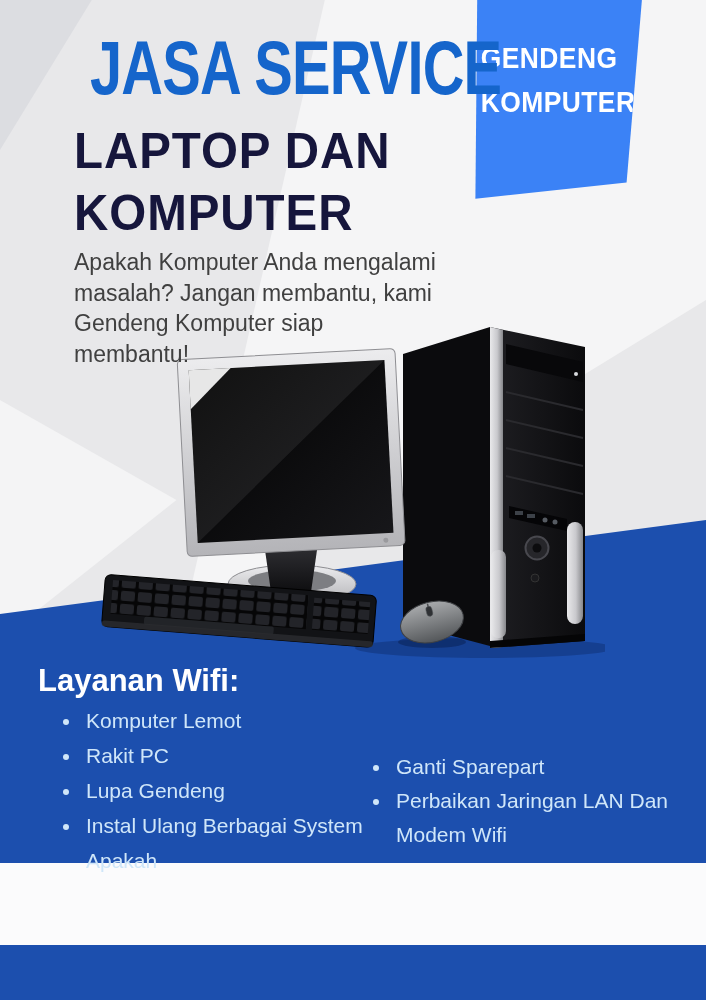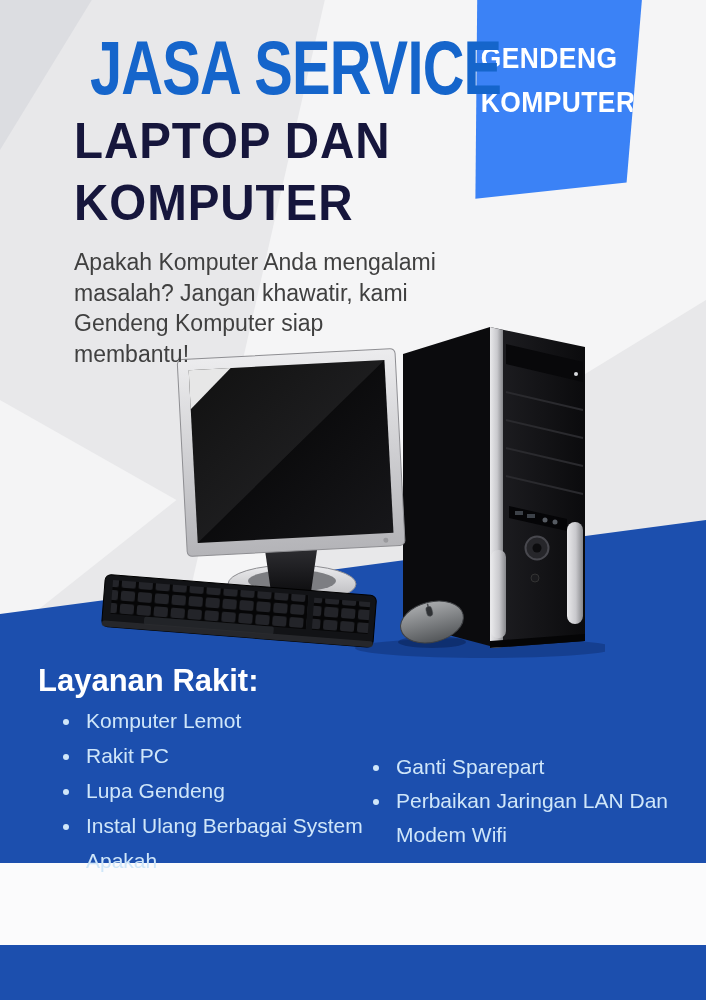--- a/index.html
+++ b/index.html
@@ -18,21 +18,21 @@
   .white-band{position:absolute;left:0;top:863px;width:706px;height:82px;background:#fbfbfc;}
   .footer-band{position:absolute;left:0;top:945px;width:706px;height:55px;background:#1c4fae;}
   
   .badge{position:absolute;left:470px;top:0;width:180px;height:205px;background:#3b82f6;
     clip-path:polygon(4% 0,95.5% 0,87% 89%,3% 97%);color:#fff;}
   .badge-inner{padding-top:36px;font-weight:700;font-size:30px;line-height:44px;letter-spacing:.5px;
     transform:scaleX(.88);transform-origin:50% 0;}
   
   .title{position:absolute;left:74px;top:30px;color:#1565cb;font-weight:700;font-size:76px;line-height:76px;white-space:nowrap;margin-left:16px;}
   .title .squeeze{display:inline-block;transform:scaleX(.76);transform-origin:0 0;letter-spacing:-1px;}
-  .subtitle{position:absolute;left:74px;top:110px;color:#16163c;font-weight:700;font-size:50px;line-height:62px;white-space:nowrap;}
+  .subtitle{position:absolute;left:74px;top:120px;color:#16163c;font-weight:700;font-size:50px;line-height:62px;white-space:nowrap;}
   .subtitle .squeeze{display:inline-block;transform:scaleX(.95);transform-origin:0 0;letter-spacing:1px;}
   
   .intro{position:absolute;left:74px;top:247px;color:#404040;font-size:23px;line-height:30.5px;}
   
   .services-heading{position:absolute;left:38px;top:663px;color:#ffffff;font-weight:700;font-size:31px;}
   .svc-list{position:absolute;margin:0;padding:0 0 0 26px;list-style:disc outside;
     color:#cfe6f9;font-size:21px;line-height:35px;}
   .svc-list li{padding-left:4px;}
   .svc-list li::marker{color:#cfe6f9;}
   .svc-left{left:56px;top:703px;width:320px;}
@@ -149,26 +149,26 @@
   </div>
   <div class="subtitle">
     <span class="squeeze">
       <span style="display:block">LAPTOP DAN</span>
       <span style="display:block">KOMPUTER</span>
     </span>
   </div>
 
   <div class="intro">
     <div>Apakah Komputer Anda mengalami</div>
-    <div>masalah? Jangan khawatir, kami</div>
+    <div>masalah? Jangan membantu, kami</div>
     <div>Gendeng Komputer siap</div>
     <div>membantu!</div>
   </div>
 
-  <div class="services-heading">Layanan Rakit:</div>
+  <div class="services-heading">Layanan Wifi:</div>
   <ul class="svc-list svc-left">
     <li>Komputer Lemot</li>
     <li>Rakit PC</li>
     <li>Lupa Gendeng</li>
     <li>Instal Ulang Berbagai System Apakah</li>
   </ul>
   <ul class="svc-list svc-right">
     <li>Ganti Sparepart</li>
     <li>Perbaikan Jaringan LAN Dan Modem Wifi</li>
   </ul>

